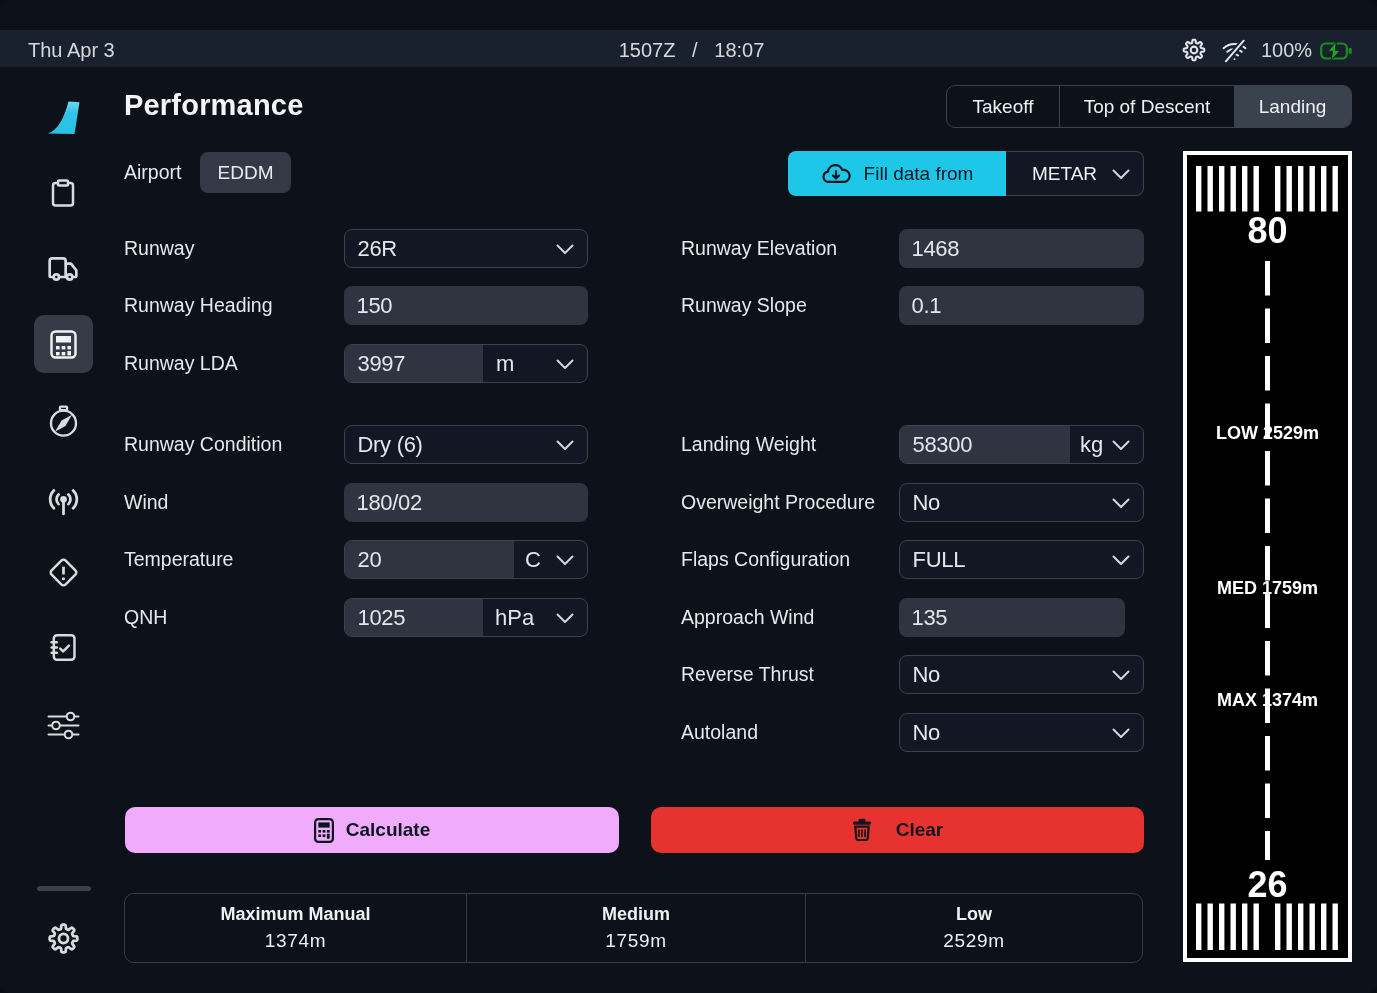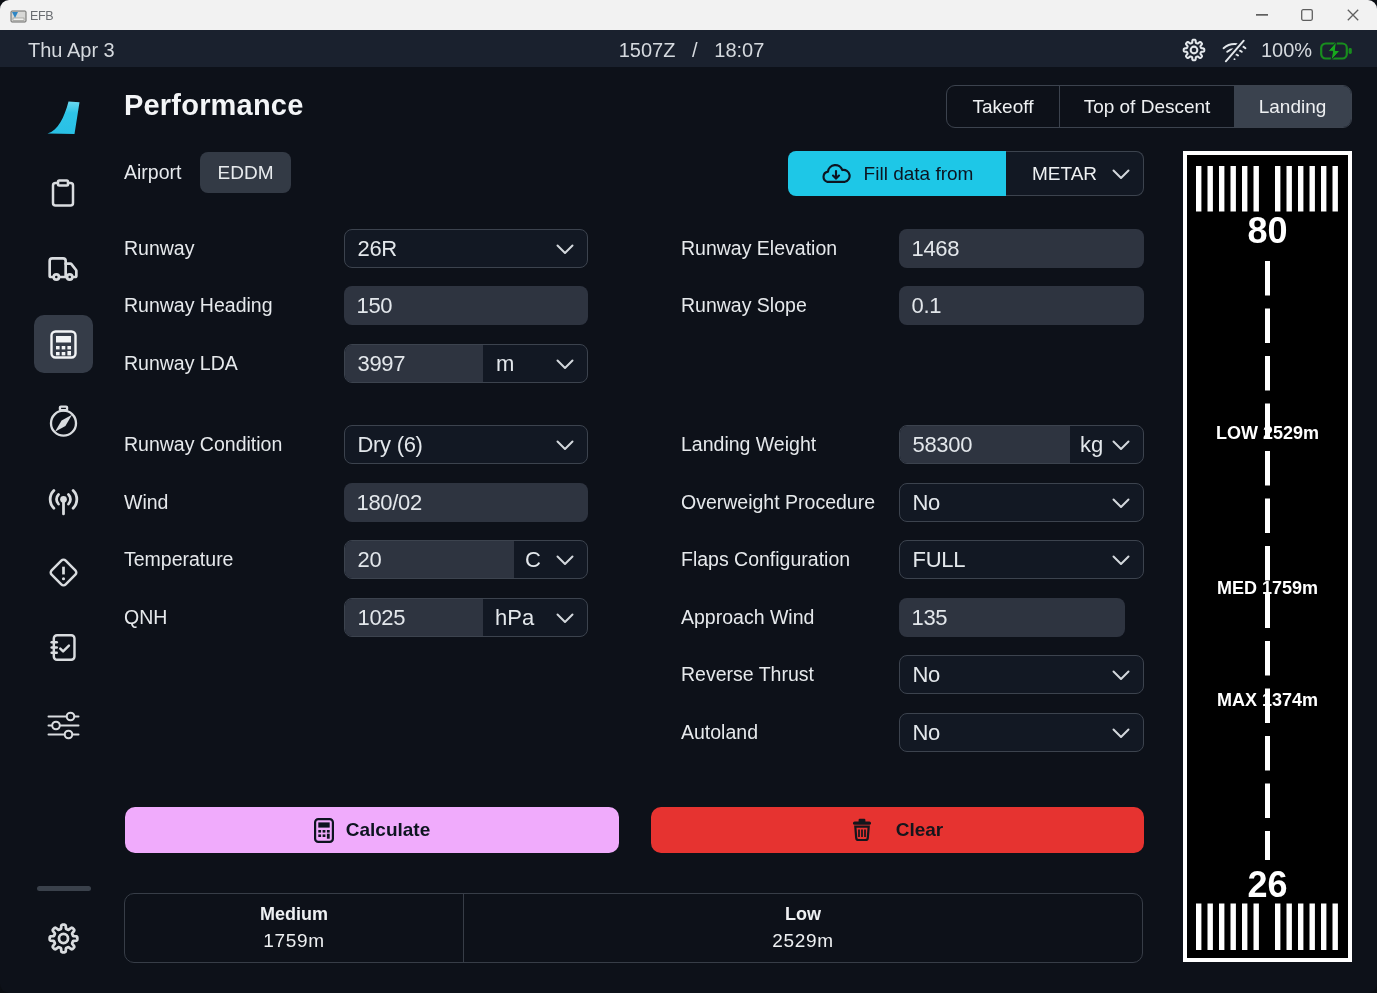--- a/index.html
+++ b/index.html
@@ -23,37 +23,20 @@
   .select { background:#121823; border:1px solid #3c434e; }
   .input  { background:#2e3440; }
   .ctl .val { position:absolute; left:12.5px; top:50%; transform:translateY(-50%); letter-spacing:-0.3px; }
   .chev { position:absolute; right:10px; top:50%; width:24px; height:24px; transform:translateY(-50%); }
   svg { display:block; }
 </style>
 </head>
 <body>
 <div id="win">
 
-  <div id="titlebar">
-    <svg class="abs" style="left:10px;top:7px" width="17" height="17" viewBox="0 0 17 17">
-      <rect x="1" y="4" width="15" height="11" rx="1" fill="#d8d8d6" stroke="#6b6b68"></rect>
-      <path d="M2 5 L8 5 L5 11 Z" fill="#2f86c5"></path>
-      <rect x="3" y="11" width="11" height="2.5" fill="#efefed" stroke="#8a8a86" stroke-width="0.6"></rect>
-    </svg>
-    <div class="ttext">EFB</div>
-    <svg class="abs" style="left:1256px;top:14px" width="12" height="2" viewBox="0 0 12 2">
-        <rect width="12" height="1.7" fill="#5f5f5f"></rect>
-      </svg>
-    <svg class="abs" style="left:1301px;top:9px" width="12" height="12" viewBox="0 0 12 12">
-        <rect x="0.7" y="0.7" width="10.6" height="10.6" rx="1.5" fill="none" stroke="#5f5f5f" stroke-width="1.3"></rect>
-      </svg>
-    <svg class="abs" style="left:1347px;top:9px" width="12" height="12" viewBox="0 0 12 12">
-        <path d="M0.8 0.8 L11.2 11.2 M11.2 0.8 L0.8 11.2" stroke="#5f5f5f" stroke-width="1.3"></path>
-      </svg>
-  </div>
 
   <div id="statusbar">
     <div class="abs" style="left:28px;top:9px;">Thu Apr 3</div>
     <div class="abs" style="left:3px;top:9px;width:100%;text-align:center;">1507Z&nbsp;&nbsp; /&nbsp;&nbsp; 18:07</div>
     <svg class="abs" style="left:1181px;top:7px" width="26" height="26" viewBox="0 0 24 24" fill="none" stroke="#e3e7eb">
         <path d="M12.00 2.51 L12.33 2.52 L12.66 2.55 L12.99 2.62 L13.29 2.81 L13.52 3.40 L13.60 4.47 L13.69 5.20 L13.87 5.48 L14.08 5.60 L14.30 5.69 L14.51 5.78 L14.73 5.87 L14.95 5.96 L15.17 6.04 L15.43 6.06 L15.85 5.83 L16.61 5.17 L17.34 4.66 L17.78 4.61 L18.08 4.75 L18.35 4.95 L18.59 5.17 L18.83 5.41 L19.05 5.65 L19.25 5.92 L19.39 6.22 L19.34 6.66 L18.83 7.39 L18.17 8.15 L17.94 8.57 L17.96 8.83 L18.04 9.05 L18.13 9.27 L18.22 9.49 L18.31 9.70 L18.40 9.92 L18.52 10.13 L18.80 10.31 L19.53 10.40 L20.60 10.48 L21.19 10.71 L21.38 11.01 L21.45 11.34 L21.48 11.67 L21.49 12.00 L21.48 12.33 L21.45 12.66 L21.38 12.99 L21.19 13.29 L20.60 13.52 L19.53 13.60 L18.80 13.69 L18.52 13.87 L18.40 14.08 L18.31 14.30 L18.22 14.51 L18.13 14.73 L18.04 14.95 L17.96 15.17 L17.94 15.43 L18.17 15.85 L18.83 16.61 L19.34 17.34 L19.39 17.78 L19.25 18.08 L19.05 18.35 L18.83 18.59 L18.59 18.83 L18.35 19.05 L18.08 19.25 L17.78 19.39 L17.34 19.34 L16.61 18.83 L15.85 18.17 L15.43 17.94 L15.17 17.96 L14.95 18.04 L14.73 18.13 L14.51 18.22 L14.30 18.31 L14.08 18.40 L13.87 18.52 L13.69 18.80 L13.60 19.53 L13.52 20.60 L13.29 21.19 L12.99 21.38 L12.66 21.45 L12.33 21.48 L12.00 21.49 L11.67 21.48 L11.34 21.45 L11.01 21.38 L10.71 21.19 L10.48 20.60 L10.40 19.53 L10.31 18.80 L10.13 18.52 L9.92 18.40 L9.70 18.31 L9.49 18.22 L9.27 18.13 L9.05 18.04 L8.83 17.96 L8.57 17.94 L8.15 18.17 L7.39 18.83 L6.66 19.34 L6.22 19.39 L5.92 19.25 L5.65 19.05 L5.41 18.83 L5.17 18.59 L4.95 18.35 L4.75 18.08 L4.61 17.78 L4.66 17.34 L5.17 16.61 L5.83 15.85 L6.06 15.43 L6.04 15.17 L5.96 14.95 L5.87 14.73 L5.78 14.51 L5.69 14.30 L5.60 14.08 L5.48 13.87 L5.20 13.69 L4.47 13.60 L3.40 13.52 L2.81 13.29 L2.62 12.99 L2.55 12.66 L2.52 12.33 L2.51 12.00 L2.52 11.67 L2.55 11.34 L2.62 11.01 L2.81 10.71 L3.40 10.48 L4.47 10.40 L5.20 10.31 L5.48 10.13 L5.60 9.92 L5.69 9.70 L5.78 9.49 L5.87 9.27 L5.96 9.05 L6.04 8.83 L6.06 8.57 L5.83 8.15 L5.17 7.39 L4.66 6.66 L4.61 6.22 L4.75 5.92 L4.95 5.65 L5.17 5.41 L5.41 5.17 L5.65 4.95 L5.92 4.75 L6.22 4.61 L6.66 4.66 L7.39 5.17 L8.15 5.83 L8.57 6.06 L8.83 6.04 L9.05 5.96 L9.27 5.87 L9.49 5.78 L9.70 5.69 L9.92 5.60 L10.13 5.48 L10.31 5.20 L10.40 4.47 L10.48 3.40 L10.71 2.81 L11.01 2.62 L11.34 2.55 L11.67 2.52 Z" stroke-width="1.9" stroke-linejoin="round"></path>
         <circle cx="12" cy="12" r="3.1" stroke-width="1.9"></circle>
       </svg>
     <svg class="abs" style="left:1221px;top:8px" width="27" height="26" viewBox="0 0 24 24" fill="none" stroke="#e3e7eb" stroke-width="1.8" stroke-linecap="round" stroke-linejoin="round">
       <path d="M12 19.5h.01"></path>
@@ -307,20 +290,24 @@
         <rect x="1" y="3.4" width="18" height="3.4" rx="1.6" fill="#14161c"></rect>
         <path d="M3.3 8.6 h13.4 l-0.9 11.2 a2.4 2.4 0 0 1 -2.4 2.2 h-6.8 a2.4 2.4 0 0 1 -2.4 -2.2 Z" fill="none" stroke="#14161c" stroke-width="2.2"></path>
         <line x1="7" y1="11.5" x2="7" y2="19" stroke="#14161c" stroke-width="1.7"></line>
         <line x1="10" y1="11.5" x2="10" y2="19" stroke="#14161c" stroke-width="1.7"></line>
         <line x1="13" y1="11.5" x2="13" y2="19" stroke="#14161c" stroke-width="1.7"></line>
       </svg>
       <span style="font-size:19px;font-weight:bold;color:#14161c;">Clear</span>
     </div>
 
     <div class="abs" style="left:124px;top:893px;width:1019px;height:70px;border:1px solid #373d47;border-radius:10px;display:flex;color:#eef0f2;">
+      <div style="width:342px;border-right:1px solid #373d47;display:flex;flex-direction:column;align-items:center;justify-content:center;gap:5px;">
+        <div style="font-size:18px;font-weight:bold;">Maximum Manual</div>
+        <div style="font-size:19px;letter-spacing:0.7px;">1374m</div>
+      </div>
       <div style="width:339px;border-right:1px solid #373d47;display:flex;flex-direction:column;align-items:center;justify-content:center;gap:5px;">
         <div style="font-size:18px;font-weight:bold;">Medium</div>
         <div style="font-size:19px;letter-spacing:0.7px;">1759m</div>
       </div>
       <div style="flex:1;display:flex;flex-direction:column;align-items:center;justify-content:center;gap:5px;">
         <div style="font-size:18px;font-weight:bold;">Low</div>
         <div style="font-size:19px;letter-spacing:0.7px;">2529m</div>
       </div>
     </div>
   </div>

